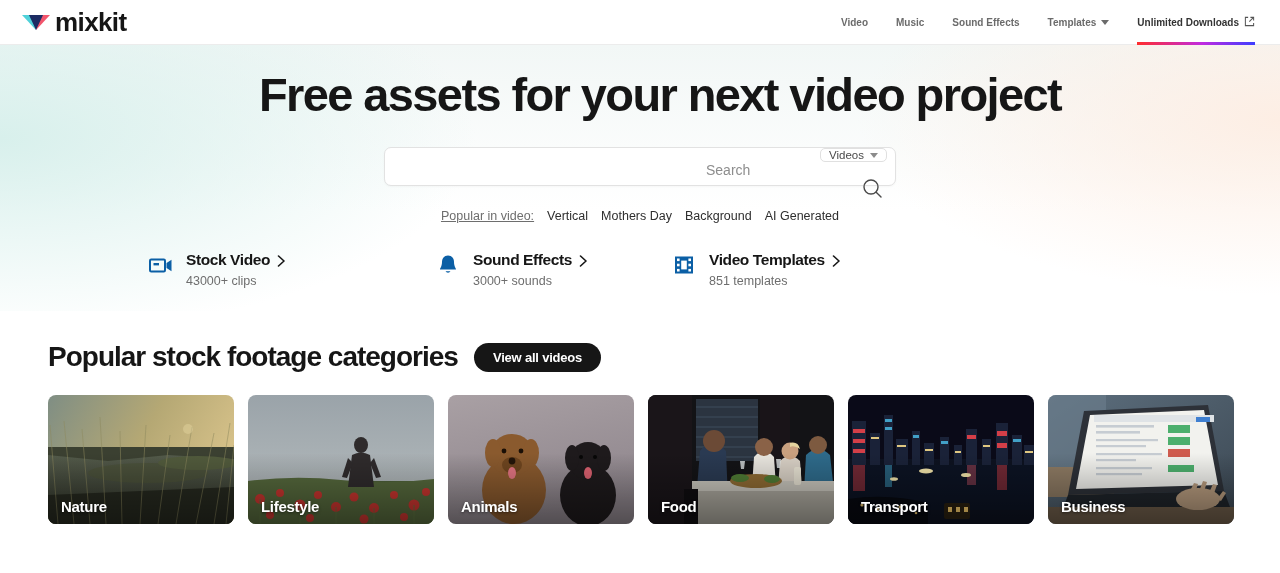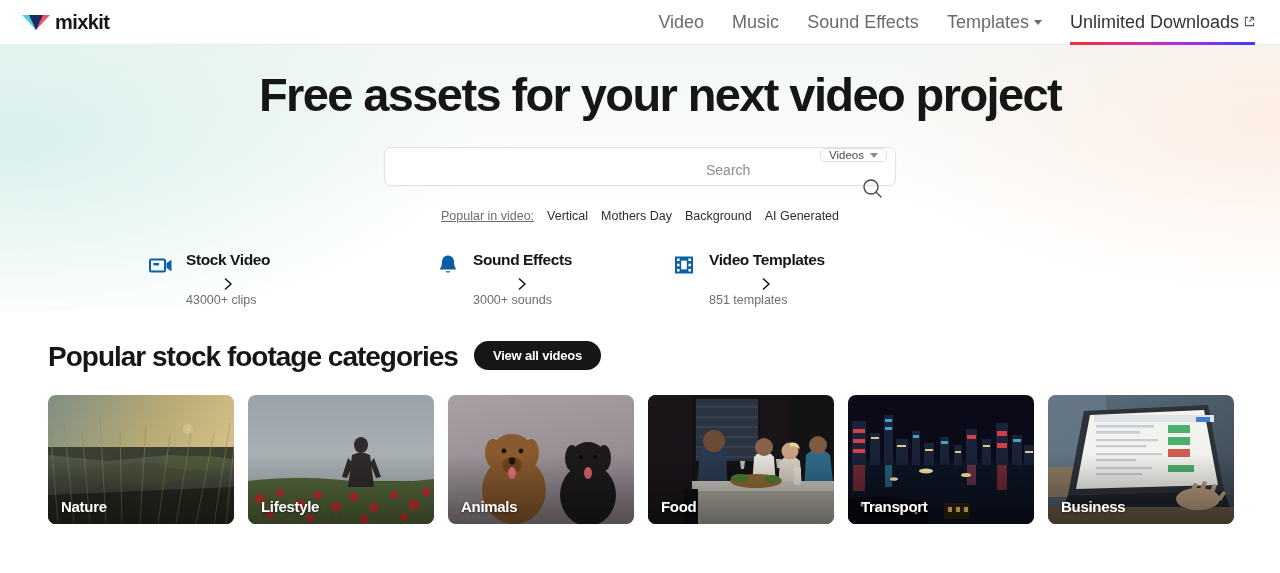--- a/index.html
+++ b/index.html
@@ -18,36 +18,37 @@
     background: #ffffff;
     display: flex;
     align-items: center;
     padding: 0 25px 0 22px;
     border-bottom: 1px solid #ececec;
     z-index: 5;
   }
   .logo { display: flex; align-items: center; gap: 5px; cursor: pointer; }
   .logo-mark { width: 28px; height: 18px; display: block; }
   .logo-text {
-    font-size: 20px; font-weight: 700; color: #161616;
+    font-size: 26px; font-weight: 700; color: #161616;
     letter-spacing: -0.6px; line-height: 1;
   }
 
   .nav { margin-left: auto; display: flex; align-items: center; gap: 28px; height: 45px; }
   .nav-item {
     position: relative;
-    font-size: 18px;
+    font-size: 10px;
     color: #6b6b6b;
     cursor: pointer;
     display: flex;
     align-items: center;
     gap: 5px;
     height: 45px;
     line-height: 45px;
     white-space: nowrap;
+    font-weight: bold;
   }
   .nav-item.active { color: #333; }
   .caret {
     width: 0; height: 0;
     border-left: 4px solid transparent;
     border-right: 4px solid transparent;
     border-top: 5px solid #6b6b6b;
     display: inline-block;
     margin-top: 1px;
   }
@@ -161,32 +162,32 @@
   .stat:nth-child(1) { width: 295px; padding-left: 8px; }
   .stat:nth-child(2) { width: 236px; }
   .stat:nth-child(3) { width: 262px; }
   .stat:nth-child(4) { width: 207px; }
   .stat-icon { width: 26px; height: 30px; display: flex; align-items: center; justify-content: center; flex: 0 0 26px; }
   .stat-title {
     font-size: 15.5px; font-weight: 700; color: #161616;
     letter-spacing: -0.4px;
     display: flex; align-items: center; gap: 7px;
     line-height: 1.3;
-    flex-direction: column;
   }
   .chev { width: 9px; height: 12px; display: block; }
   .stat-sub { font-size: 12.5px; color: #6e6e6e; margin-top: 3px; }
 
   
   .section {
     padding: 0 48px;
     margin-top: 30px;
   }
   .section-head {
     display: flex;
+    align-items: center;
     gap: 16px;
   }
   .section-title {
     font-size: 28px;
     font-weight: 700;
     color: #161616;
     letter-spacing: -1px;
   }
   .pill-btn {
     background: #161616;

